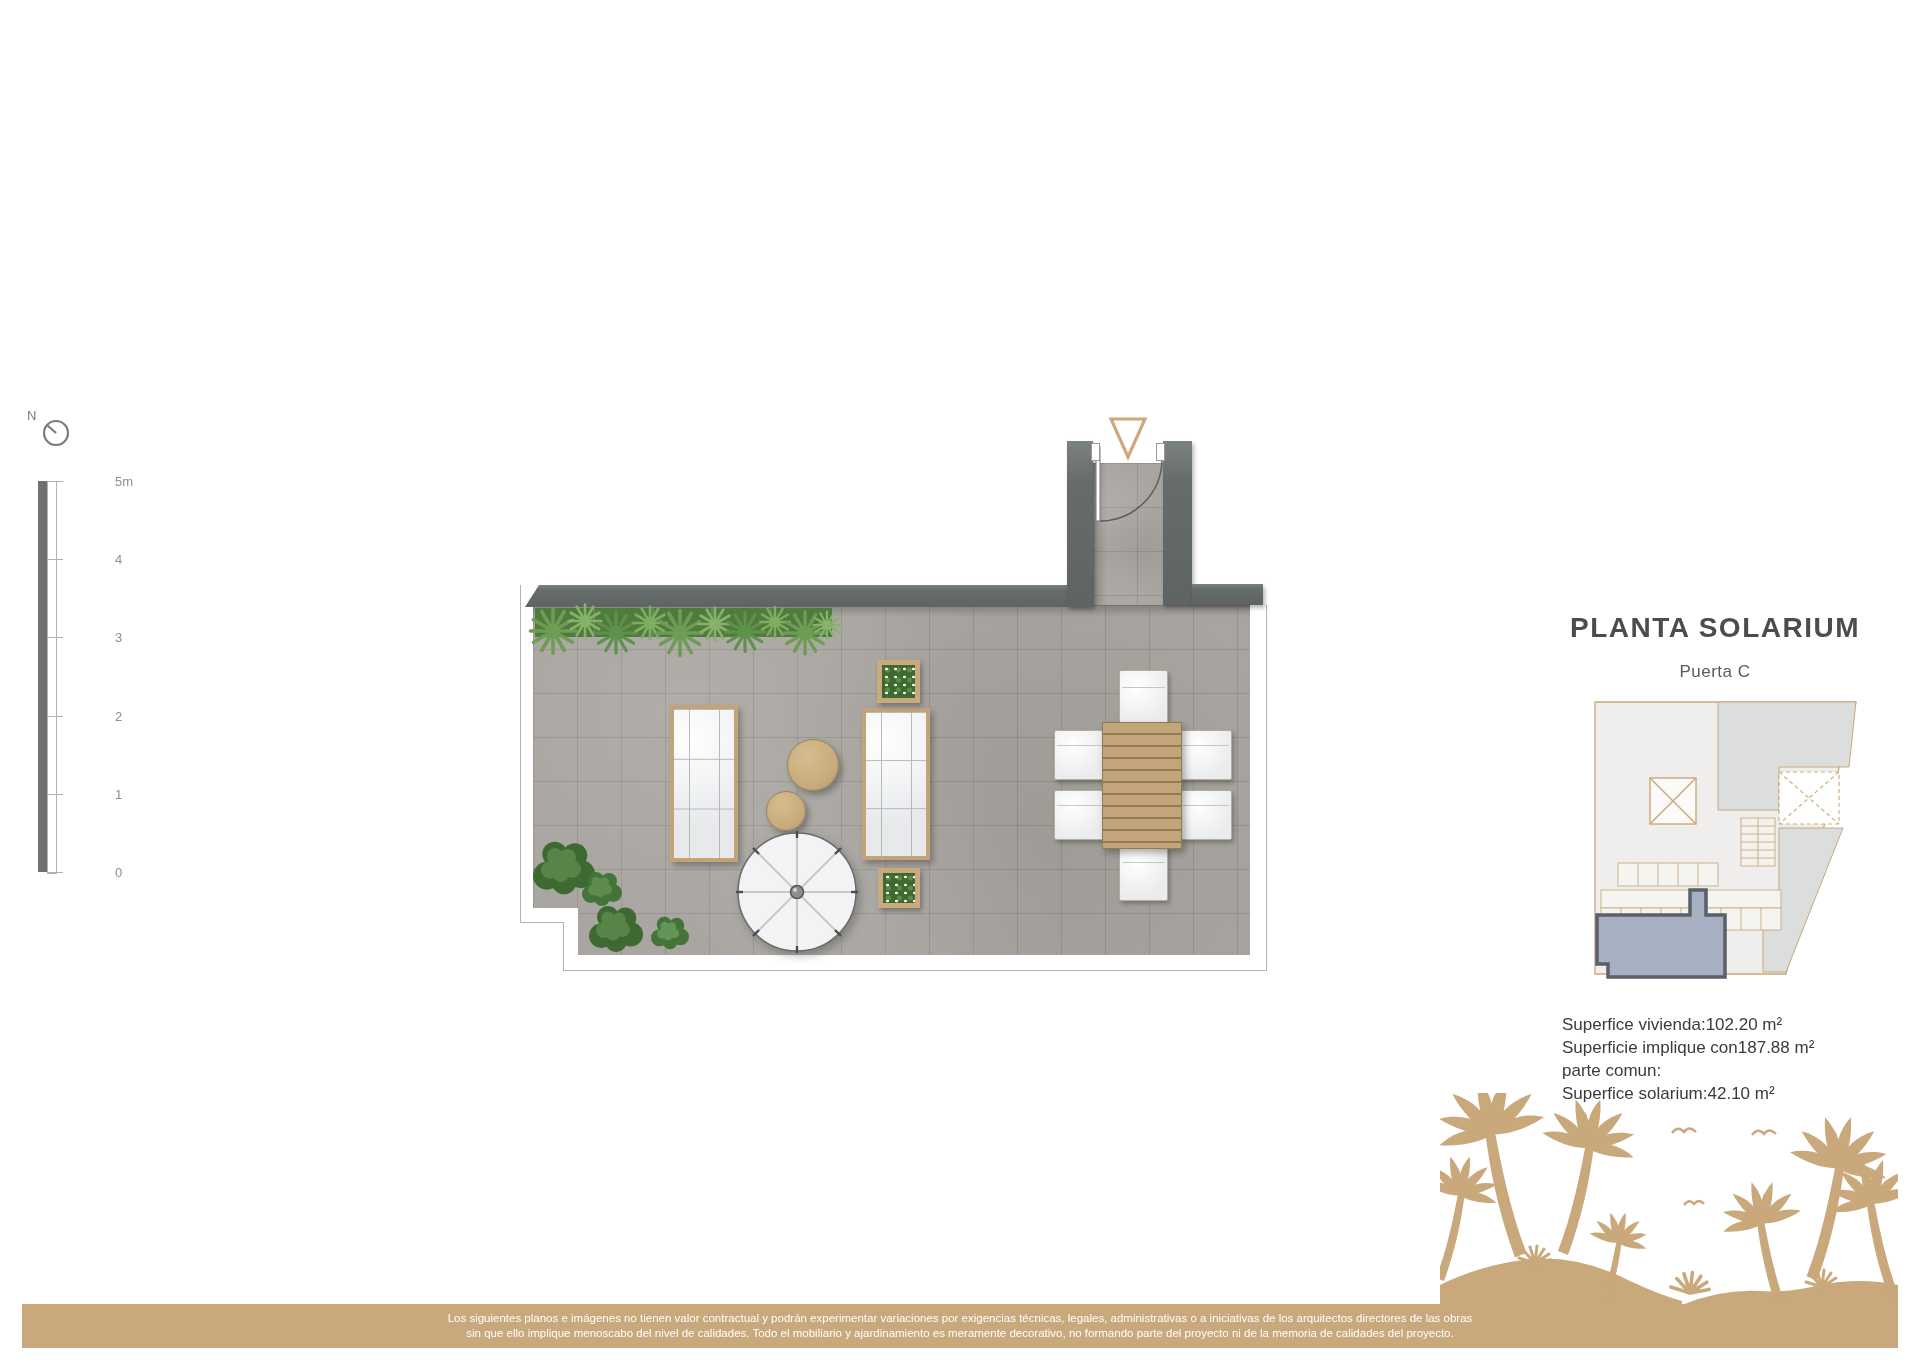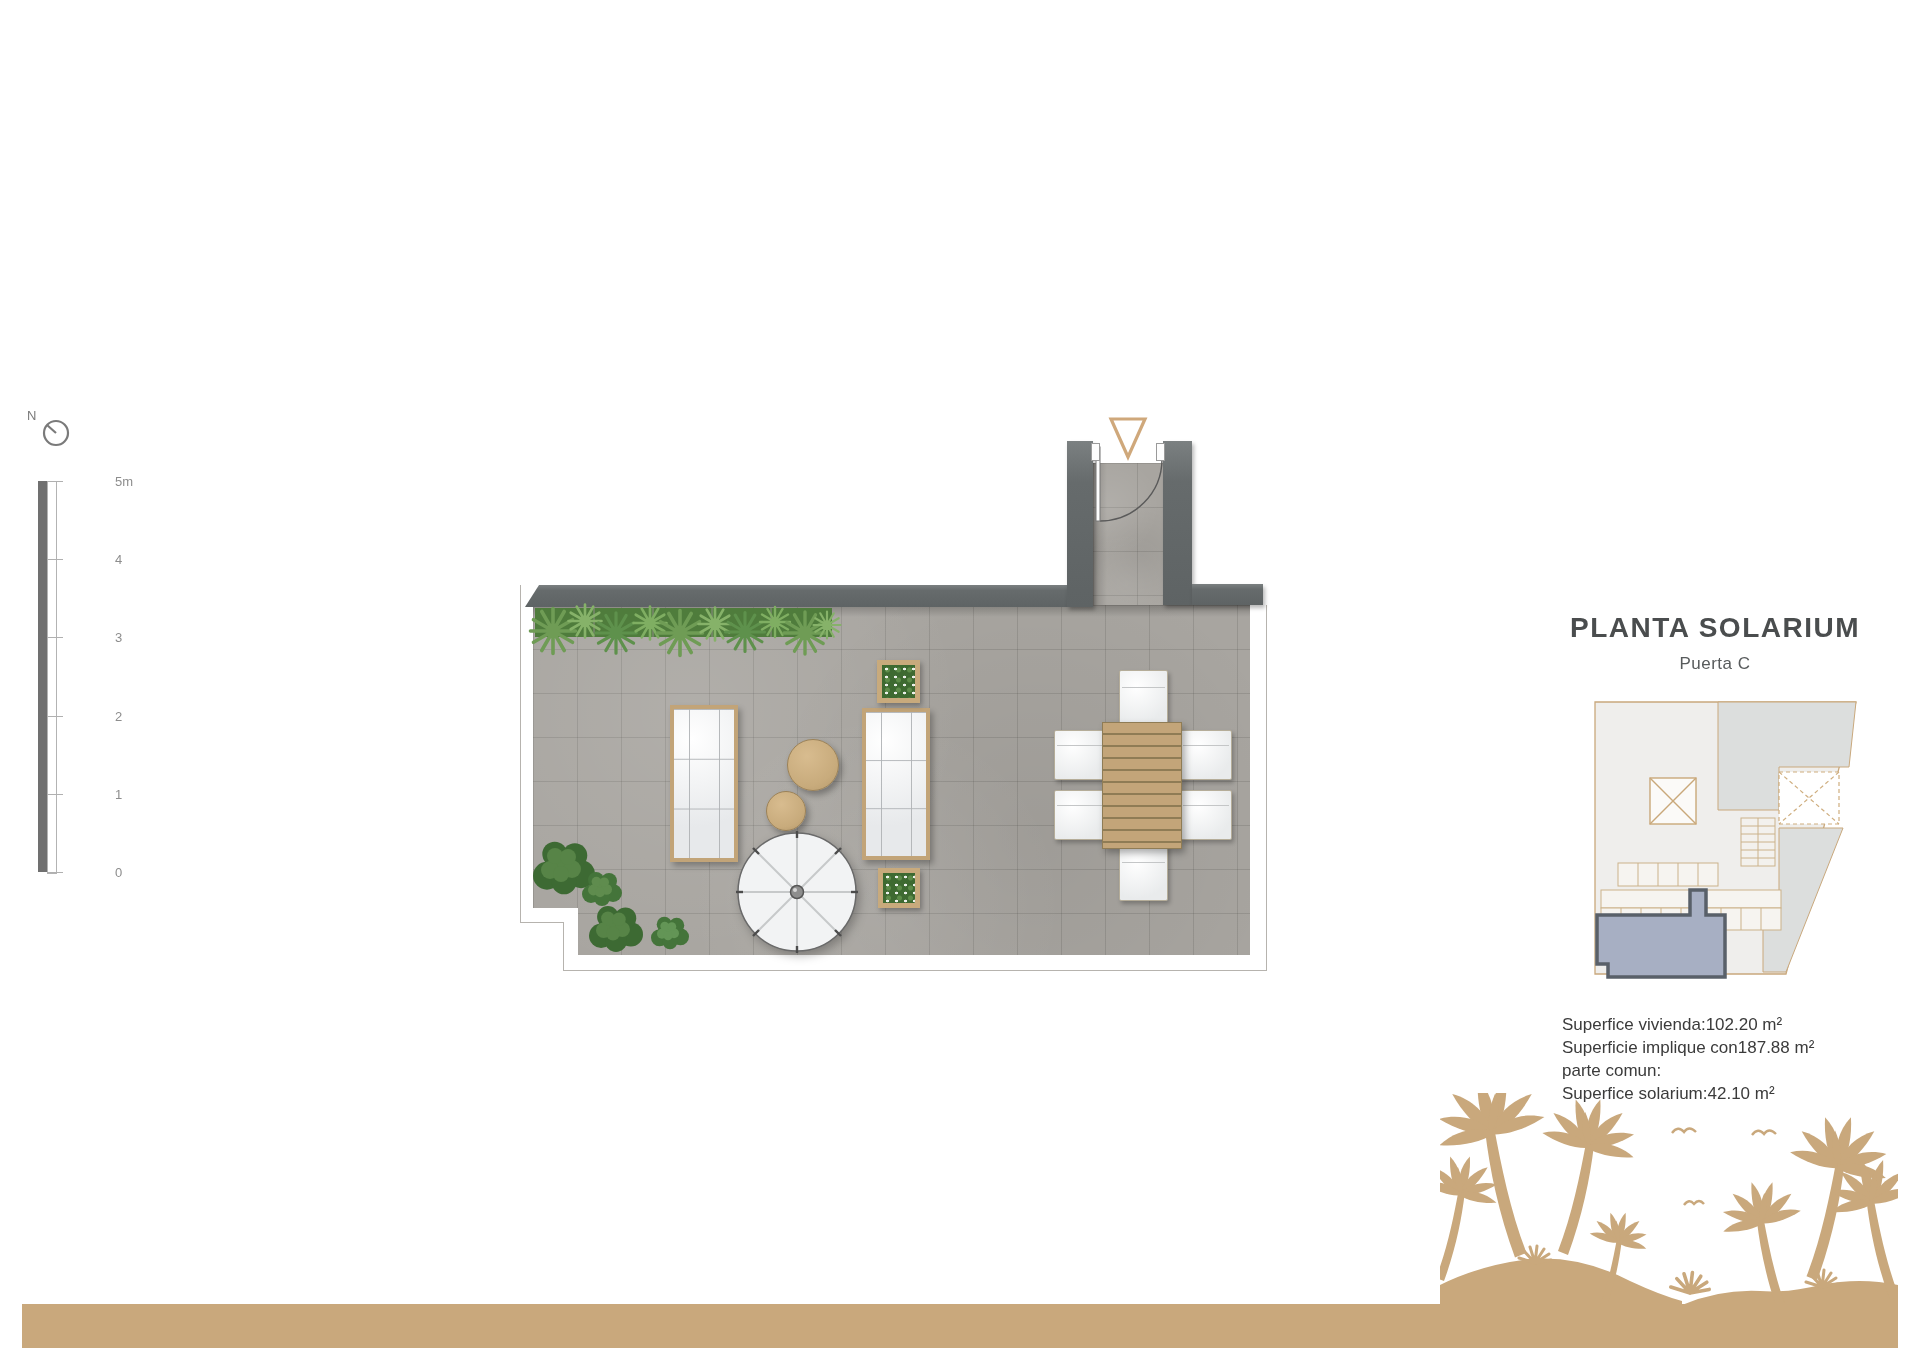--- a/index.html
+++ b/index.html
@@ -52,21 +52,21 @@
        border:1px solid #b5ad99;border-radius:2px;box-shadow:2px 3px 4px rgba(0,0,0,.25);}
   .chair::after{content:"";position:absolute;left:4%;right:4%;top:30%;height:1px;background:#c4c6c7;}
   .dtable{position:absolute;background:#c3a579;border:1px solid #8f7c55;
        background-image:repeating-linear-gradient(#00000000 0 10px, #8f7c55 10px 12px);
        box-shadow:3px 4px 7px rgba(0,0,0,.3);}
   .jamb{position:absolute;width:7px;height:16px;background:#fdfdfd;border:1px solid #9a9a9a;}
 
   
   .titleblock{left:1555px;top:612px;width:320px;text-align:center;}
   .titleblock .t1{font-size:28px;font-weight:bold;letter-spacing:1.5px;color:#4a4d4e;}
-  .titleblock .t2{font-size:17px;color:#585b5c;margin-top:10px;letter-spacing:.5px;text-align:center;}
+  .titleblock .t2{font-size:17px;color:#585b5c;margin-top:18px;letter-spacing:.5px;text-align:center;}
   .areas{left:1562px;top:1013px;width:302px;font-size:17px;line-height:23px;color:#3b3b3b;}
   .arearow{display:flex;justify-content:flex-start;}
   .arearow .val{white-space:nowrap;}
 
   
   .band{left:22px;top:1304px;width:1876px;height:44px;background:#c9a87c;
         color:#ffffff;text-align:center;font-size:11.5px;line-height:15px;padding-top:7px;box-sizing:border-box;}
   .palms{left:1440px;top:1093px;}
 </style>
 </head>
@@ -317,13 +317,15 @@
   <use href="#palm" transform="translate(432,108) scale(-0.9,0.9)"></use>
 
   <g stroke="#c9a87c" stroke-width="2.4" fill="none">
     <path d="M232,40 q6,-8 12,-1 q5,-7 12,0"></path>
     <path d="M312,42 q6,-8 12,-1 q5,-7 12,0"></path>
     <path d="M244,112 q5,-7 10,-1 q5,-6 10,0"></path>
   </g>
 </svg>
 
 <div class="abs band">
+  <div>Los siguientes planos e imágenes no tienen valor contractual y podrán experimentar variaciones por exigencias técnicas, legales, administrativas o a iniciativas de los arquitectos directores de las obras</div>
+  <div>sin que ello implique menoscabo del nivel de calidades. Todo el mobiliario y ajardinamiento es meramente decorativo, no formando parte del proyecto ni de la memoria de calidades del proyecto.</div>
 </div>
 
 </body></html>

